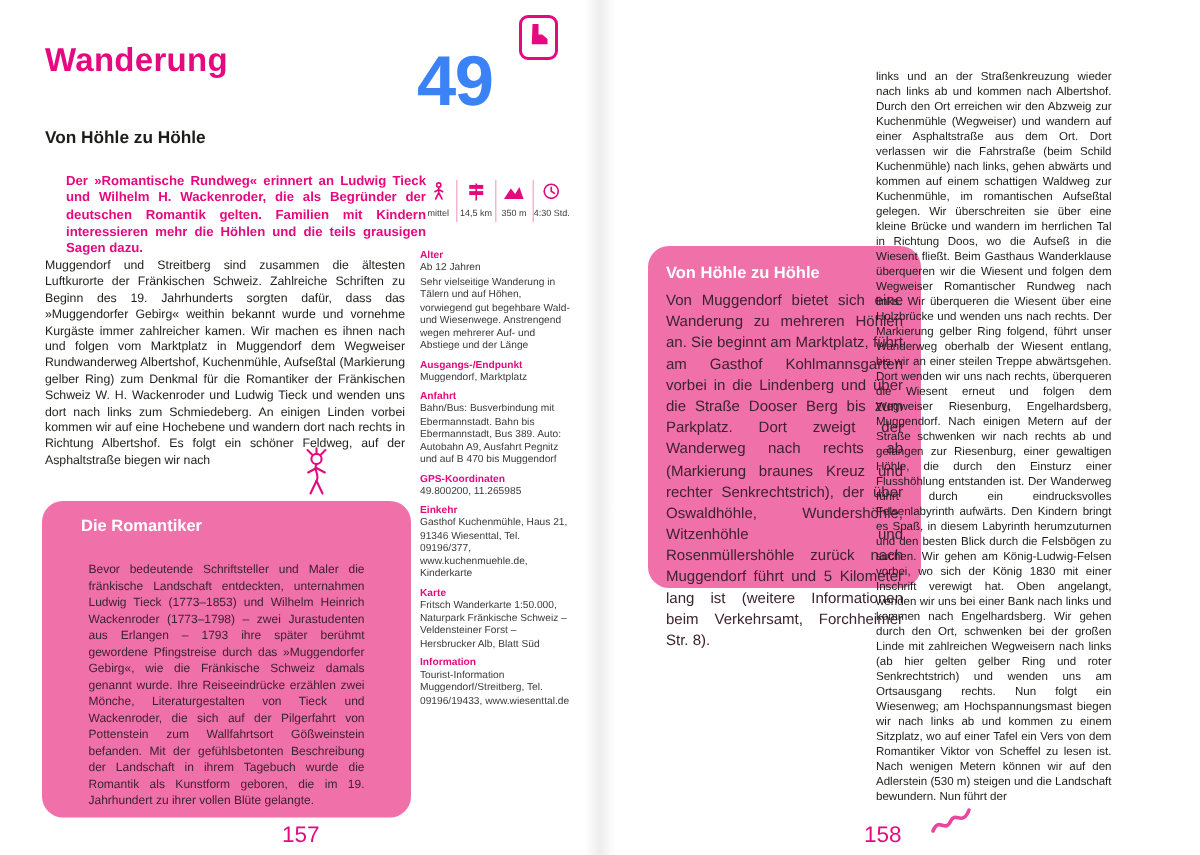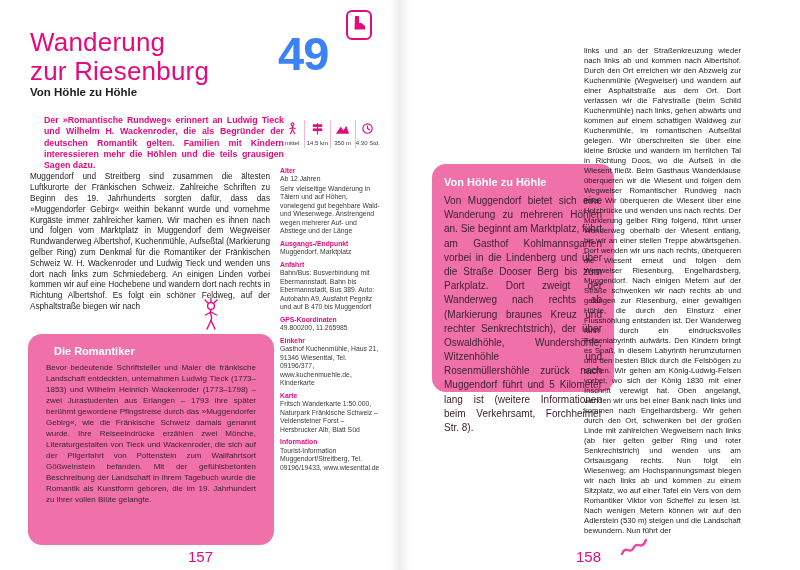--- a/index.html
+++ b/index.html
@@ -6,37 +6,37 @@
   .spread{
     position:relative;width:800px;height:570px;background:#ffffff;
     font-family:"Liberation Sans",sans-serif;overflow:hidden;
     box-shadow:0 0 6px rgba(0,0,0,.25);
   }
   .gutter{position:absolute;left:390px;top:0;width:20px;height:570px;
     background:linear-gradient(90deg,rgba(0,0,0,0),rgba(0,0,0,.07) 50%,rgba(0,0,0,0));}
   .page{position:absolute;inset:0;}
 
   
-  .title{position:absolute;left:30px;top:28px;margin:0;font-size:26px;font-weight:normal;
+  .title{position:absolute;left:30px;top:28px;margin:0;font-size:22px;font-weight:bold;
     color:#e5097f;line-height:1.12;letter-spacing:.2px;}
   .title span{display:block;}
   .subtitle{position:absolute;left:30px;top:86px;font-size:11.5px;font-weight:bold;color:#1d1d1b;}
   .route-number{position:absolute;left:278px;top:30px;font-size:47px;font-weight:bold;
     color:#3b82f6;letter-spacing:-1px;line-height:1;}
   .route-badge{position:absolute;left:346px;top:10px;width:22px;height:26px;
     border:2px solid #e5097f;border-radius:6px;display:flex;align-items:center;justify-content:center;background:#fff;}
   .intro{position:absolute;left:44px;top:106px;width:240px;font-size:8.8px;font-weight:bold;
     color:#e5097f;line-height:1.3;text-align:justify;}
   .body-left{position:absolute;left:30px;top:164px;width:240px;font-size:8.2px;
     color:#1d1d1b;line-height:1.32;text-align:justify;}
   .mascot{position:absolute;left:196px;top:298px;}
   .info-box{position:absolute;left:28px;top:334px;width:246px;height:211px;background:#f070aa;
     border-radius:14px;padding:11px 14px;box-sizing:border-box;}
   .info-box h2{margin:0 0 5px 12px;font-size:11px;color:#ffffff;}
-  .info-box p{margin:4px;font-size:8px;line-height:1.38;color:#3d2230;text-align:justify;}
+  .info-box p{margin:17px;font-size:8px;line-height:1.38;color:#3d2230;text-align:justify;}
 
   
   .stats{position:absolute;left:280px;top:120px;width:100px;display:flex;}
   .stat{flex:1;text-align:center;padding:1px 0;}
   .stat + .stat{border-left:1px solid #f4b5d4;}
   .stat .val{font-size:6px;color:#3a3a3a;margin-top:1px;line-height:1.1;}
   .details{position:absolute;left:280px;top:163px;width:100px;font-size:6.8px;
     line-height:1.25;color:#3a3a3a;}
   .detail-label{color:#e5097f;font-weight:bold;margin-top:4px;}
   .detail-label:empty{display:none;}
@@ -57,21 +57,20 @@
 </head>
 <body>
 
 <div class="spread">
   <div class="gutter"></div>
 
   <section class="page">
 
     <h1 class="title">
       <span>Wanderung</span>
-      <span>zur Riesenburg</span>
     </h1>
 
     <div class="subtitle">Von Höhle zu Höhle</div>
 
     <div class="route-number">49</div>
 
     <div class="route-badge">
       <span>
         <svg width="14" height="16" viewBox="0 0 14 16">
           <path d="M3 1 h4 v7 h2.5 l3.5 3 v3.5 H2.5 Z" fill="#e5097f"></path>

